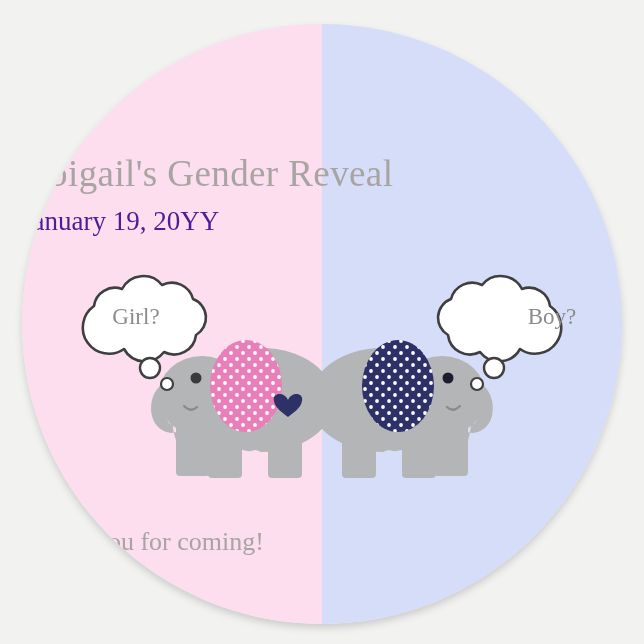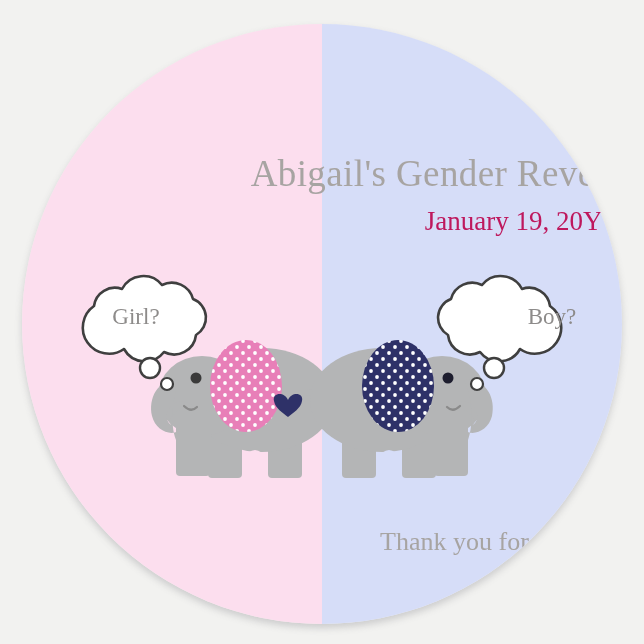--- a/index.html
+++ b/index.html
@@ -20,32 +20,32 @@
     overflow:hidden;
     box-shadow:0 4px 7px rgba(120,120,125,.30);
   }
   .half{position:absolute;top:0;height:100%;}
   .half-pink{left:0;width:50%;background:#fcdeee;}
   .half-blue{left:50%;width:50%;background:#d6ddf8;}
 
   
   .textwrap{
     position:absolute;left:0;top:0;width:600px;height:600px;
-    text-align:right;
+    text-align:left;
   }
   .title{
     position:absolute;top:128px;left:0;width:100%;
     font-size:37px;letter-spacing:.4px;
     color:#a7a4a2;
     font-family:"Liberation Serif", serif;
   }
   .subtitle{
     position:absolute;top:182px;left:0;width:100%;
     font-size:27px;
-    color:#be185d;
+    color:#4c1d95;
   }
   .footer{
     position:absolute;top:459px;left:0;width:100%;
     font-size:26px;
     color:#a7a4a2;
     margin-top:44px;
   }
 
   
   .scene{position:absolute;left:0;top:0;width:600px;height:600px;}

